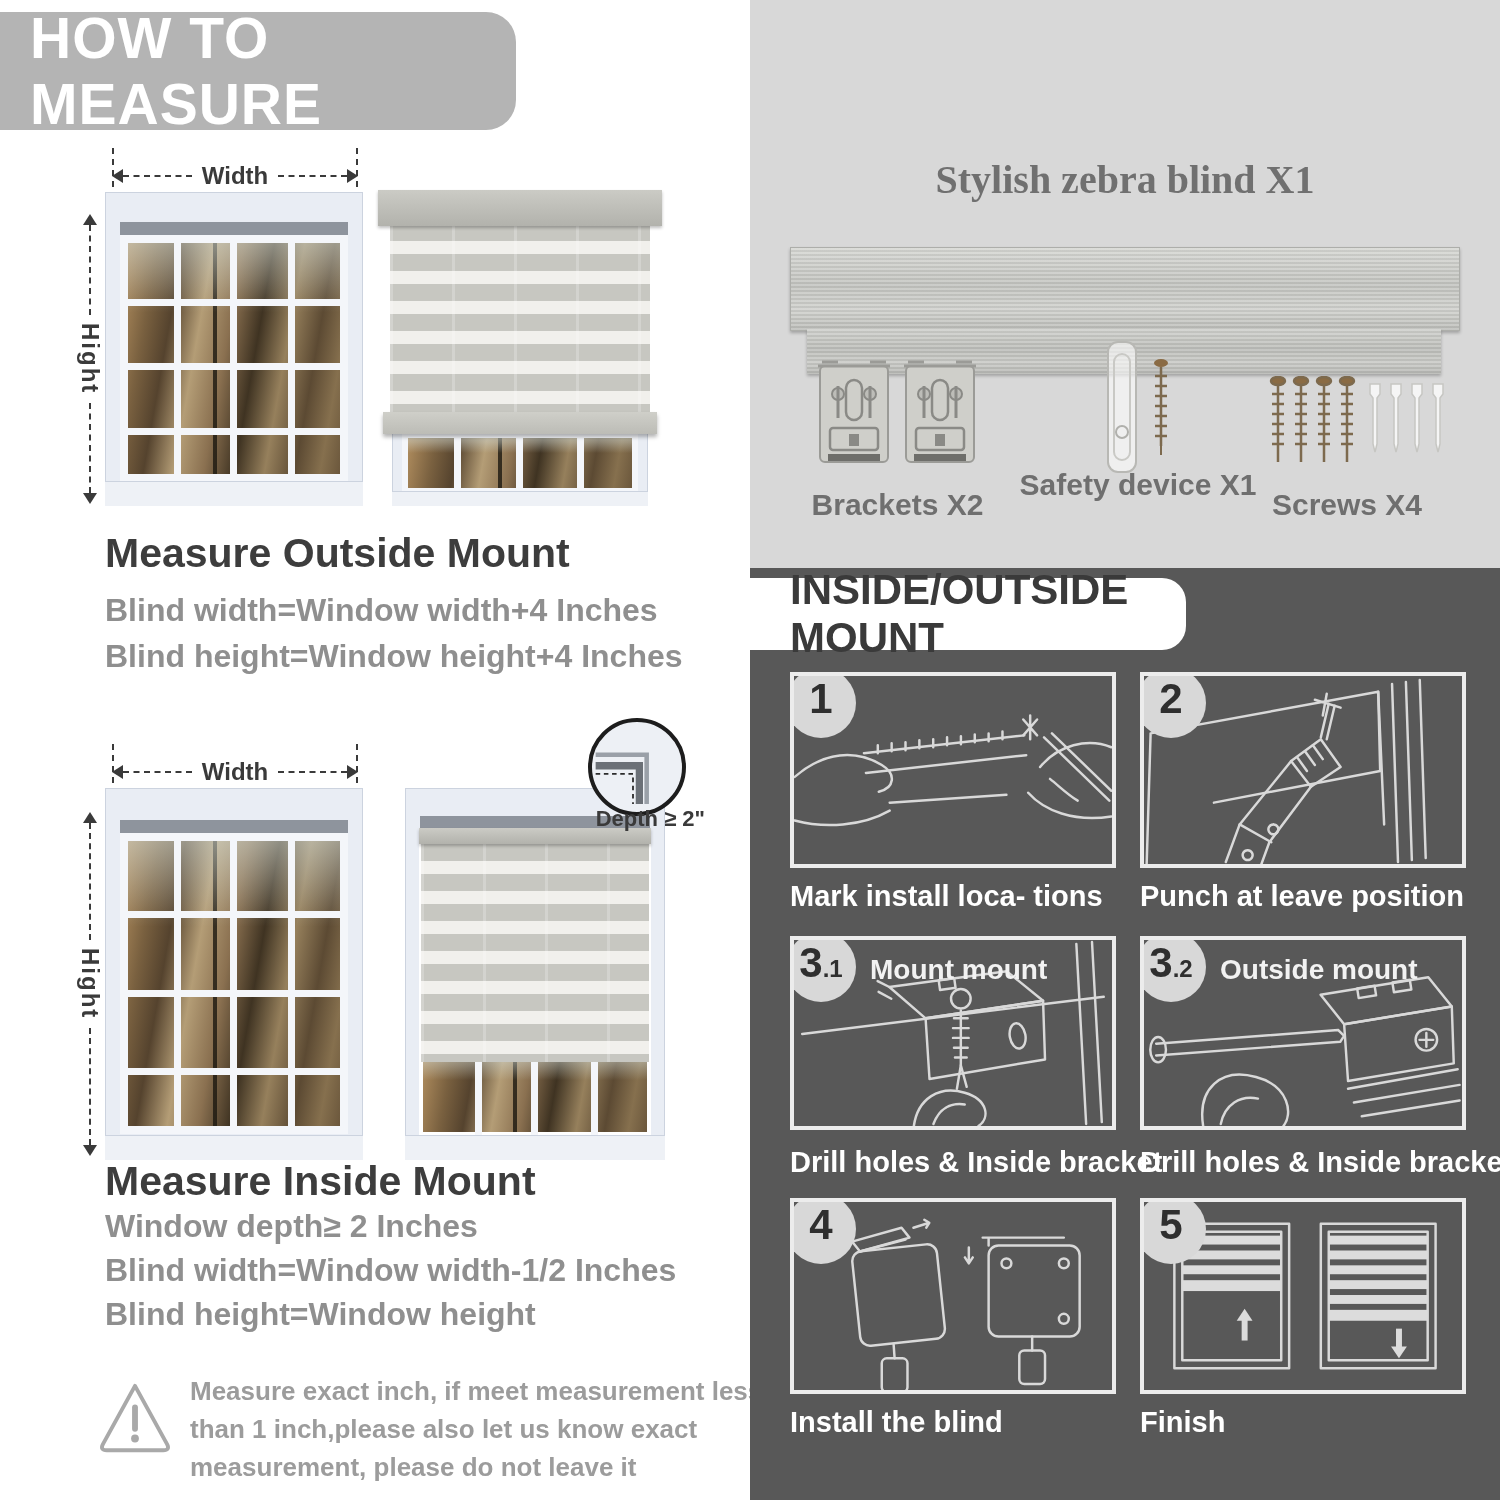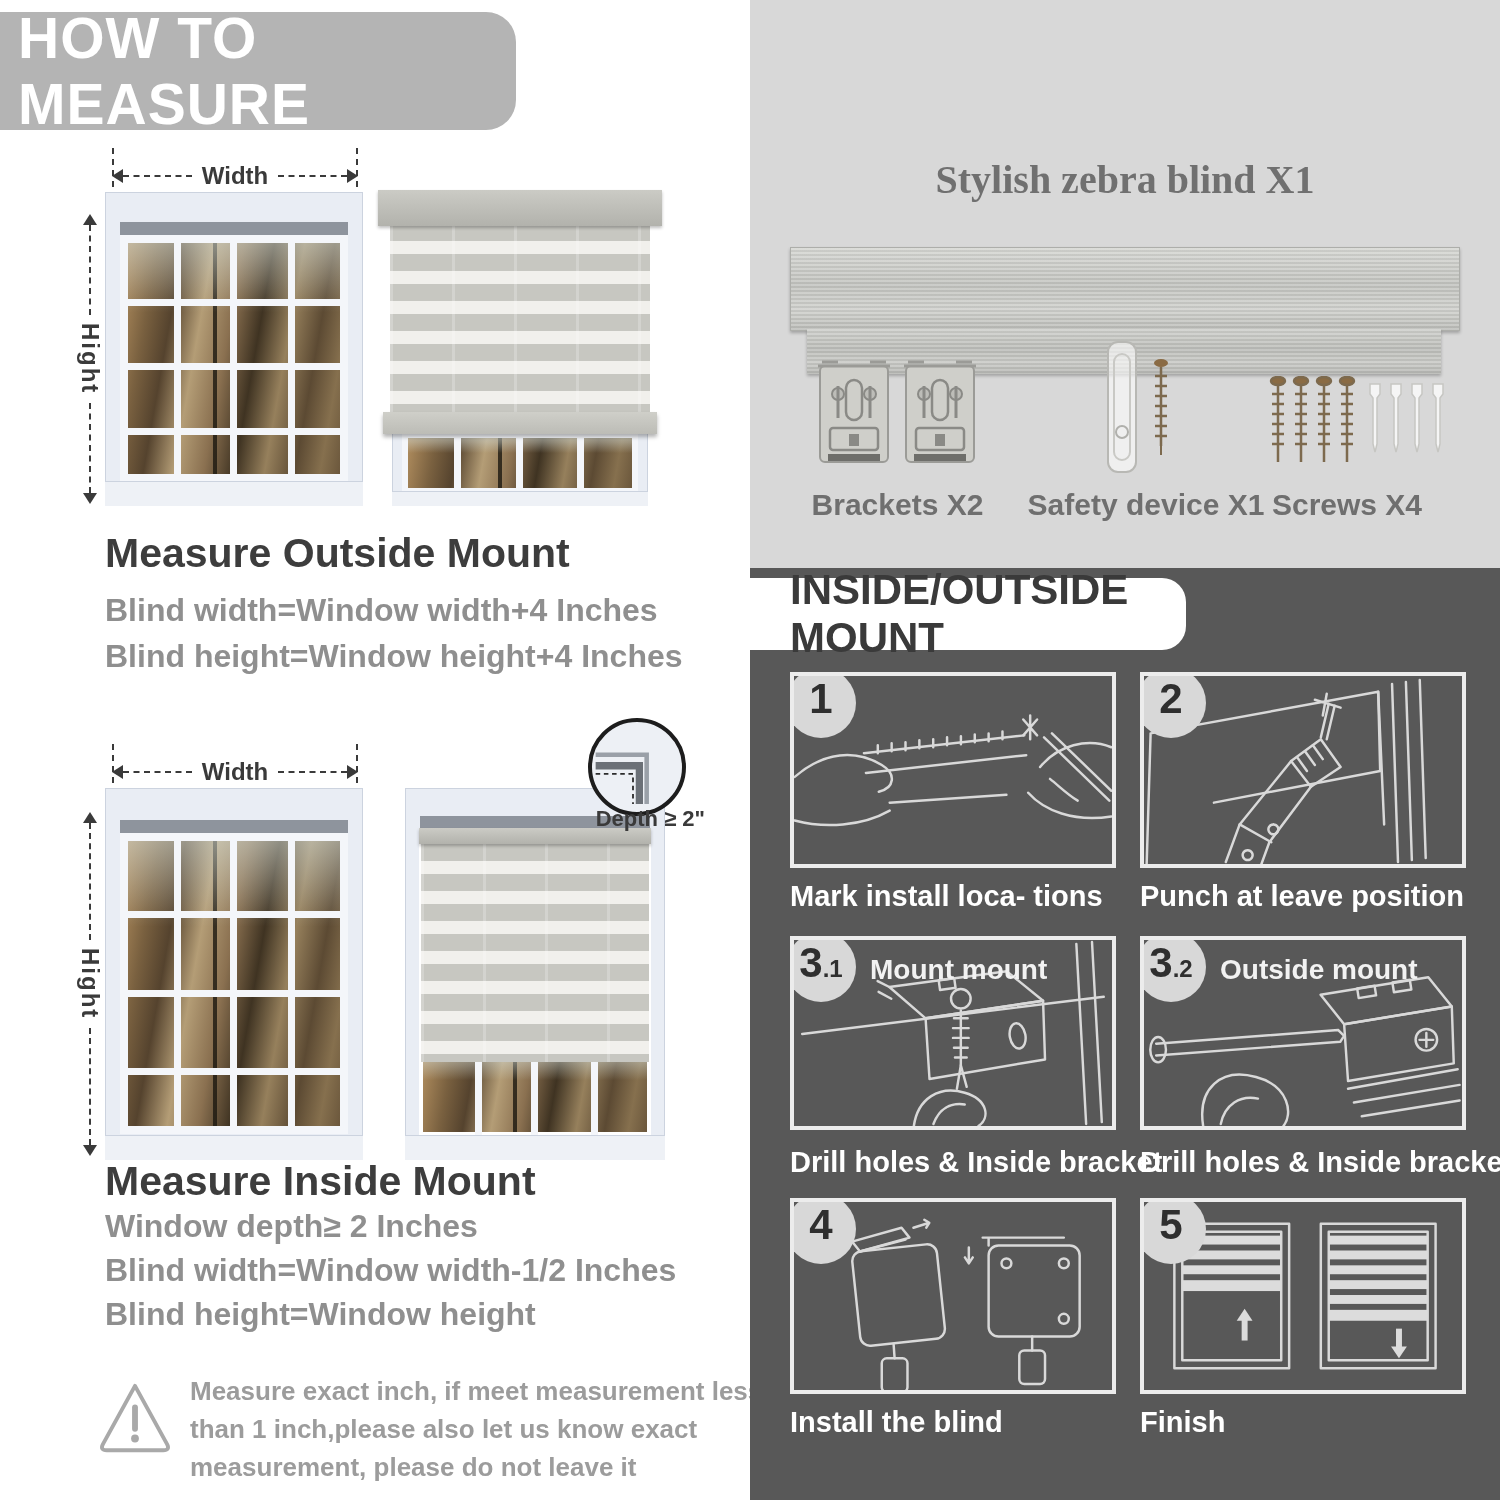--- a/index.html
+++ b/index.html
@@ -7,21 +7,21 @@
     width:1500px;height:1500px;position:relative;overflow:hidden;
     background:#ffffff;
     font-family:"Liberation Sans", sans-serif;
   }
   .abs{position:absolute;}
 
   
   #hdr-left{
     left:0;top:12px;width:516px;height:118px;background:#b4b4b4;
     border-radius:0 30px 30px 0;color:#ffffff;font-size:57px;font-weight:bold;
-    display:flex;align-items:center;padding-left:18px;letter-spacing:1px;box-sizing:border-box;
+    display:flex;align-items:center;padding-left:30px;letter-spacing:1px;box-sizing:border-box;
   }
 
   
   .window{background:#e9edf4;box-shadow:0 0 0 1px #ccd3df inset;}
   .win-darkstrip{position:absolute;left:15px;right:15px;height:13px;background:#8e949d;}
   .win-inner{position:absolute;background:#f4f6fa;}
   .photo{
     position:absolute;left:8px;right:8px;top:8px;bottom:8px;
     background:
       linear-gradient(to bottom, rgba(212,220,214,.55), rgba(212,220,214,0) 30%),
@@ -279,21 +279,21 @@
   <svg class="abs" style="left:614px;top:382px;" width="84" height="84" viewBox="0 0 84 84">
     <g fill="rgba(255,255,255,.75)" stroke="#c6c6c2" stroke-width="1.5">
       <path d="M6 2 h10 v10 l-3 4 v46 l-2 8 l-2 -8 v-46 l-3 -4 Z"></path>
       <path d="M27 2 h10 v10 l-3 4 v46 l-2 8 l-2 -8 v-46 l-3 -4 Z"></path>
       <path d="M48 2 h10 v10 l-3 4 v46 l-2 8 l-2 -8 v-46 l-3 -4 Z"></path>
       <path d="M69 2 h10 v10 l-3 4 v46 l-2 8 l-2 -8 v-46 l-3 -4 Z"></path>
     </g>
   </svg>
 
   <div class="hw-label" style="left:55px;top:488px;width:185px;">Brackets X2</div>
-  <div class="hw-label" style="left:268px;top:488px;width:240px;margin-left:8px;">Safety device X1</div>
+  <div class="hw-label" style="left:268px;top:468px;width:240px;">Safety device X1</div>
   <div class="hw-label" style="left:512px;top:488px;width:170px;">Screws X4</div>
 </div>
 
 <div class="abs" id="right-bottom">
   <div id="mount-hdr">
     <span>INSIDE/OUTSIDE MOUNT</span>
   </div>
 
   <div class="panel" style="left:40px;top:104px;height:196px;">
     <svg viewBox="0 0 320 190">

